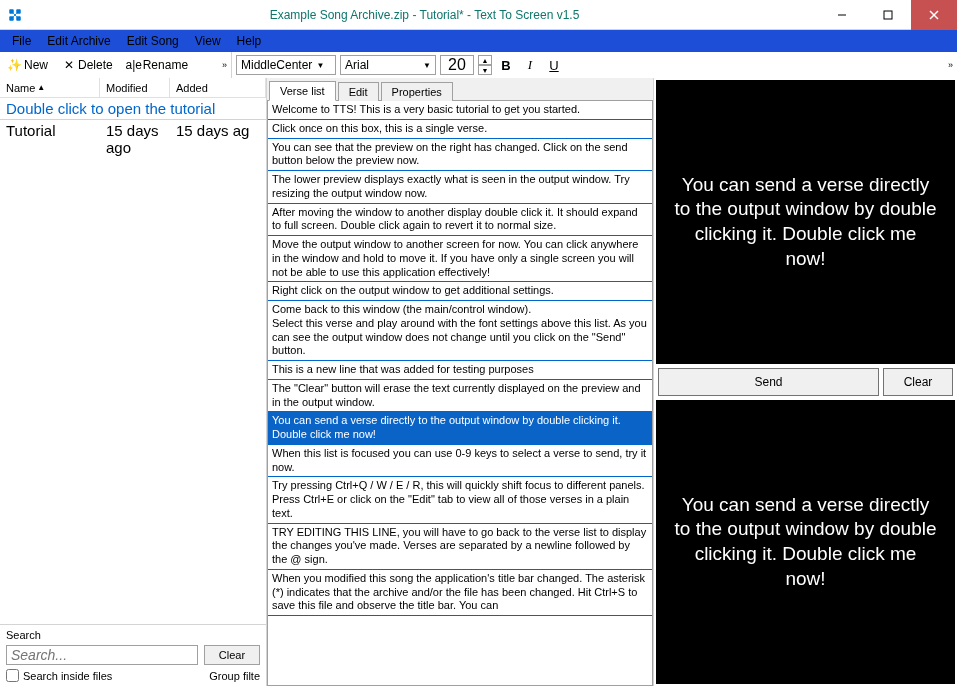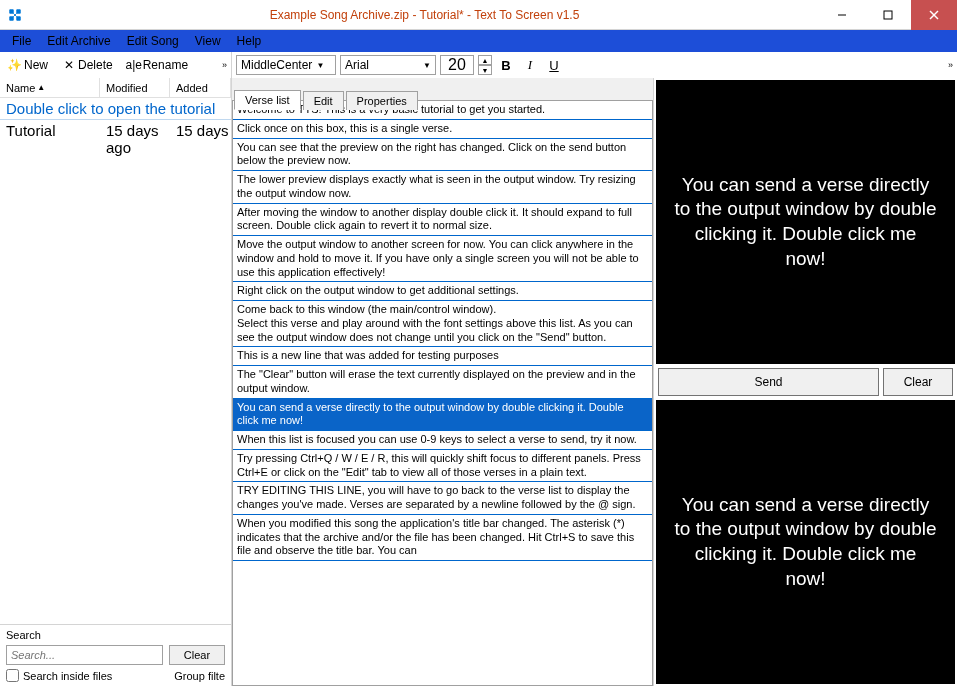--- a/index.html
+++ b/index.html
@@ -1,20 +1,20 @@
 <!DOCTYPE html>
 <html><head>
 <meta charset="utf-8">
 <style>
 * { box-sizing: border-box; margin: 0; padding: 0; font-family: "Segoe UI", Tahoma, sans-serif; }
 body { width: 957px; height: 686px; overflow: hidden; background: #fff; }
 
 .titlebar { height: 30px; background: #fff; display: flex; align-items: center; position: relative; border-bottom: 1px solid #d4d4d4; }
 .titlebar .icon-area { width: 30px; height: 30px; display: flex; align-items: center; justify-content: center; color: #0078d7; }
-.titlebar .title { flex: 1; text-align: center; font-size: 12px; color: #c2410c; }
+.titlebar .title { flex: 1; text-align: center; font-size: 12px; color: #0f766e; }
 .win-controls { display: flex; height: 30px; }
 .win-btn { width: 46px; height: 30px; display: flex; align-items: center; justify-content: center; font-size: 12px; }
 .win-btn.close { background: #c75050; color: #fff; }
 .win-btn svg { width: 10px; height: 10px; }
 
 .menubar { height: 22px; display: flex; align-items: center; gap: 16px; padding: 0 12px; font-size: 12px; background: #1d4ed8; }
 .menubar span { cursor: default; }
 
 .toolbar-row { height: 26px; display: flex; align-items: center; }
 .left-toolbar { width: 232px; display: flex; align-items: center; gap: 6px; padding: 0 4px; border-right: 1px solid #d4d4d4; height: 100%; font-size: 12px; }
@@ -25,45 +25,45 @@
 .mid-toolbar { flex: 1; display: flex; align-items: center; gap: 4px; padding: 0 4px; height: 100%; font-size: 12px; }
 .combo { height: 20px; border: 1px solid #a0a0a0; display: flex; align-items: center; padding: 0 4px; background: #fff; }
 .combo .dd { margin-left: 4px; font-size: 8px; }
 .font-size-box { width: 34px; height: 20px; border: 1px solid #a0a0a0; text-align: center; font-size: 16px; }
 .spinner { display: flex; flex-direction: column; }
 .spinner .sp { width: 14px; height: 10px; border: 1px solid #a0a0a0; font-size: 7px; display: flex; align-items: center; justify-content: center; }
 .fmt-btn { width: 20px; height: 20px; display: flex; align-items: center; justify-content: center; font-size: 13px; }
 
 .main-area { display: flex; height: calc(686px - 30px - 22px - 26px); }
 
-.left-pane { width: 232px; border-right: 1px solid #d4d4d4; display: flex; flex-direction: column; }
+.left-pane { width: 267px; border-right: 1px solid #d4d4d4; display: flex; flex-direction: column; }
 .col-headers { height: 20px; display: flex; font-size: 11px; border-bottom: 1px solid #e0e0e0; }
 .col-headers .col { padding: 2px 6px; border-right: 1px solid #e0e0e0; display: flex; align-items: center; gap: 2px; }
 .col-headers .col:nth-child(1) { width: 100px; }
 .col-headers .col:nth-child(2) { width: 70px; }
 .col-headers .col:nth-child(3) { flex: 1; }
 .list-area { flex: 1; overflow: hidden; font-size: 15px; }
 .tutorial-link { color: #0066cc; padding: 2px 6px; border-bottom: 1px solid #c0d8ef; }
 .list-row { display: flex; padding: 2px 0; }
 .list-row .cell { padding: 0 6px; }
 .list-row .cell:nth-child(1) { width: 100px; }
 .list-row .cell:nth-child(2) { width: 70px; }
 .list-row .cell:nth-child(3) { flex: 1; overflow: hidden; white-space: nowrap; }
 
 .search-section { border-top: 1px solid #d4d4d4; padding: 4px 6px; font-size: 11px; }
 .search-section .sh { margin-bottom: 4px; }
 .search-row { display: flex; gap: 6px; margin-bottom: 4px; }
-.search-input { flex: 1; height: 20px; border: 1px solid #a0a0a0; padding: 0 4px; font-size: 11px; font-style: italic; color: #666; }
+.search-input { flex: 1; height: 20px; border: 1px solid #a0a0a0; padding: 0 4px; font-size: 14px; font-style: italic; color: #666; }
 .clear-btn { width: 56px; height: 20px; border: 1px solid #a0a0a0; background: #f0f0f0; font-size: 11px; }
 .search-opts { display: flex; justify-content: space-between; align-items: center; }
 .search-opts label { display: flex; align-items: center; gap: 4px; }
 
 .center-pane { flex: 1; display: flex; flex-direction: column; border-right: 1px solid #d4d4d4; overflow: hidden; }
 .tabs { height: 22px; display: flex; align-items: flex-end; font-size: 11px; padding-left: 2px; background: #f0f0f0; }
-.tab { padding: 3px 10px; background: #f0f0f0; border: 1px solid #a0a0a0; border-bottom: none; margin-right: 2px; position: relative; top: 10px; }
+.tab { padding: 3px 10px; background: #f0f0f0; border: 1px solid #a0a0a0; border-bottom: none; margin-right: 2px; position: relative; top: 1px; }
 .tab.active { background: #fff; border-bottom: 1px solid #fff; }
 .verse-container { flex: 1; overflow-y: auto; overflow-x: hidden; border: 1px solid #a0a0a0; margin: 0 0px; }
 .verse { border-bottom: 1px solid #0066cc; padding: 2px 4px; font-size: 11px; color: #000; line-height: 1.25; cursor: default; }
 .verse.selected { background: #0a64c8; color: #fff; }
 
 .right-pane { width: 303px; display: flex; flex-direction: column; padding: 2px; gap: 4px; }
 .preview { flex: 1; background: #000; color: #fff; display: flex; align-items: center; justify-content: center; text-align: center; font-size: 19px; padding: 18px; line-height: 1.3; font-family: Arial, sans-serif; }
 .preview-controls { display: flex; gap: 4px; padding: 0 2px; }
 .preview-controls button { flex: 1; height: 28px; border: 1px solid #737373; background: #f0f0f0; font-size: 12px; }
 .preview-controls button:last-child { flex: 0 0 70px; }

